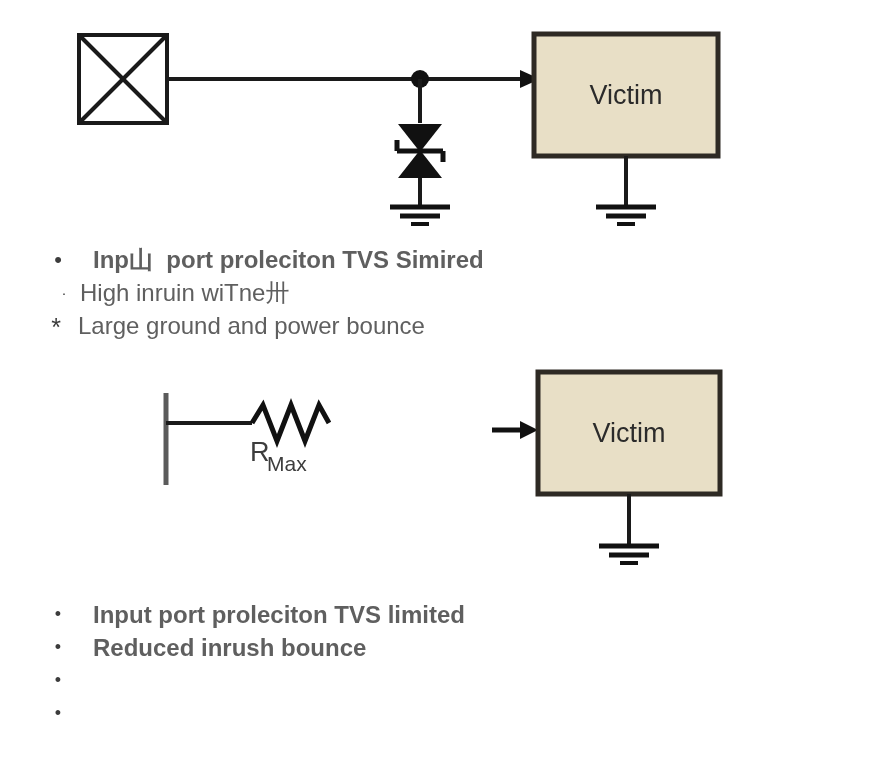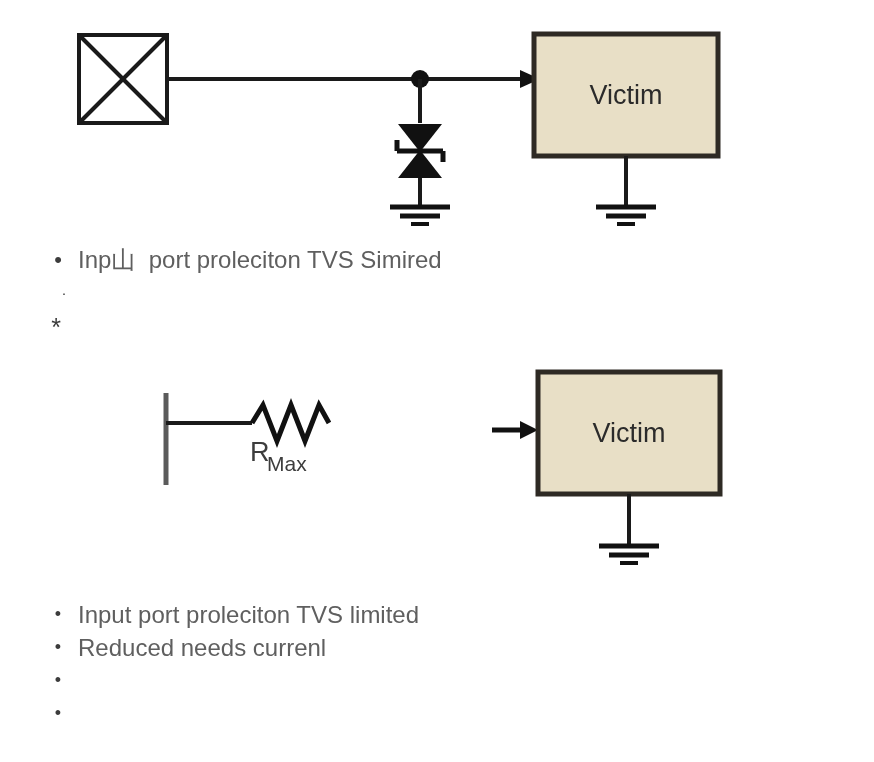--- a/index.html
+++ b/index.html
@@ -76,21 +76,21 @@
     top: 0;
     line-height: 33px;
   }
 
   
   .m-dot-large { left: 24px; font-size: 22px; }
   .m-dot-small { left: 30px; font-size: 15px; }
   .m-asterisk  { left: 22px; font-size: 25px; top: 2px; }
   .m-dot-std   { left: 24px; font-size: 18px; }
 
-  .t-indent-a { left: 56px; }
+  .t-indent-a { left: 71px; font-weight: bold; }
   .t-indent-b { left: 58px; }
   .t-indent-c { left: 56px; }
 </style>
 </head>
 <body>
 
 <div id="slide">
 
   <div class="figure" id="figure-top">
     <svg viewBox="0 0 874 240" xmlns="http://www.w3.org/2000/svg">
@@ -142,23 +142,25 @@
     </svg>
   </div>
 
   <ul class="bullet-list" id="bullets-top">
     <li class="bullet-item">
       <span class="bullet-marker m-dot-large">•</span>
       <span class="bullet-text t-indent-a">Inp山  port proleciton TVS Simired</span>
     </li>
     <li class="bullet-item">
       <span class="bullet-marker m-dot-small">·</span>
+      <span class="bullet-text t-indent-b">High inruin wiTne卅</span>
     </li>
     <li class="bullet-item">
       <span class="bullet-marker m-asterisk">*</span>
+      <span class="bullet-text t-indent-c">Large ground and power bounce</span>
     </li>
   </ul>
 
   <div class="figure" id="figure-bottom">
     <svg viewBox="0 0 874 230" xmlns="http://www.w3.org/2000/svg">
 
       <line x1="144" y1="38" x2="144" y2="130" stroke="#5b5b5b" stroke-width="5"></line>
 
       <line x1="144" y1="68" x2="230" y2="68" stroke="#1a1a1a" stroke-width="4"></line>
 
@@ -186,21 +188,21 @@
     </svg>
   </div>
 
   <ul class="bullet-list" id="bullets-bottom">
     <li class="bullet-item">
       <span class="bullet-marker m-dot-std">•</span>
       <span class="bullet-text t-indent-a">Input port proleciton TVS limited</span>
     </li>
     <li class="bullet-item">
       <span class="bullet-marker m-dot-std">•</span>
-      <span class="bullet-text t-indent-a">Reduced needs currenl</span>
+      <span class="bullet-text t-indent-a">Reduced inrush bounce</span>
     </li>
     <li class="bullet-item">
       <span class="bullet-marker m-dot-std">•</span>
     </li>
     <li class="bullet-item">
       <span class="bullet-marker m-dot-std">•</span>
     </li>
   </ul>
 
 </div>

